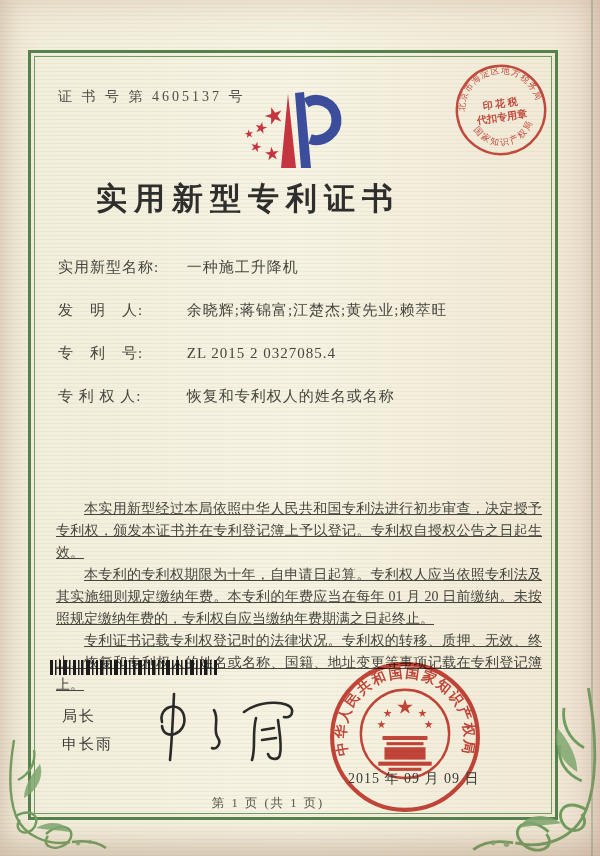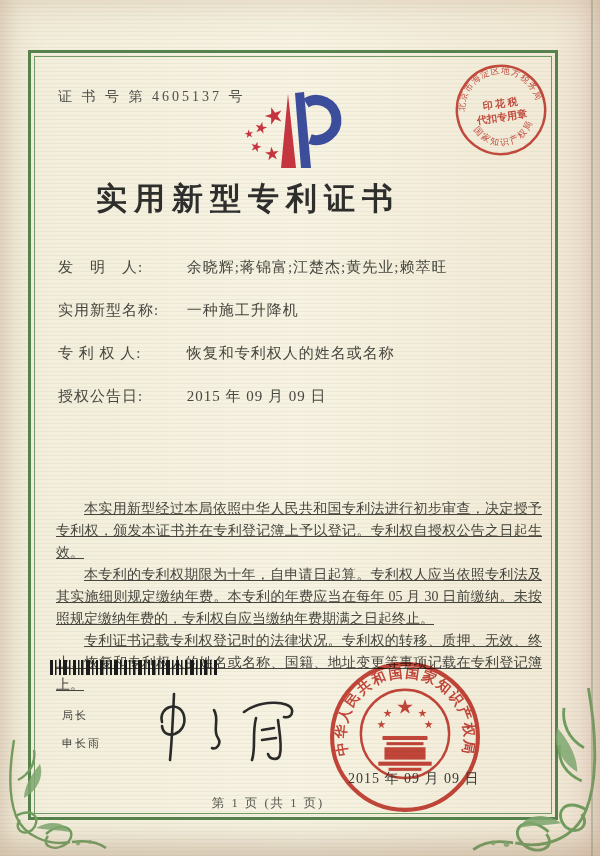--- a/index.html
+++ b/index.html
@@ -46,21 +46,21 @@
   .fields{position:absolute;left:58px;top:258px;width:470px;}
   .field-row{height:43px;font-size:15px;color:#47473f;letter-spacing:1px;white-space:nowrap;}
   .field-row .lbl{display:inline-block;min-width:118px;}
   .field-row .val{margin-left:6px;}
   .body-text{
     position:absolute;left:56px;top:498px;width:486px;
     font-size:14px;line-height:22px;color:#46463e;text-align:justify;text-decoration:underline;
   }
   .body-text p{margin:0;text-indent:2em;}
   .barcode{position:absolute;left:50px;top:660px;width:168px;height:15px;}
-  .sig-block{position:absolute;left:62px;top:702px;font-size:11px;color:#3c3c38;letter-spacing:2px;line-height:28px;font-family:Liberation Mono, monospace;}
+  .sig-block{position:absolute;left:62px;top:702px;font-size:15px;color:#3c3c38;letter-spacing:2px;line-height:28px;}
   .signature{position:absolute;left:140px;top:688px;width:170px;height:78px;}
   .seal-bottom{
     position:absolute;left:328px;top:660px;width:154px;height:154px;
     opacity:.92;mix-blend-mode:multiply;
   }
   .grant-date{
     position:absolute;left:348px;top:770px;z-index:5;
     font-size:14px;letter-spacing:1px;color:#3a3a36;
   }
   .footer{
@@ -113,40 +113,40 @@
       </text>
       <text x="50" y="47" text-anchor="middle" fill="#c5392f" font-size="10.5" font-weight="bold">印 花 税</text>
       <text x="50" y="61" text-anchor="middle" fill="#c5392f" font-size="10.5" font-weight="bold">代扣专用章</text>
     </svg>
   </div>
 
   <div class="title">实用新型专利证书</div>
 
   <div class="fields">
     <div class="field-row">
+      <span class="lbl">实用新型名称:</span>
+      <span class="val">一种施工升降机</span>
+    </div>
+    <div class="field-row">
       <span class="lbl">发　明　人:</span>
       <span class="val">余晓辉;蒋锦富;江楚杰;黄先业;赖萃旺</span>
     </div>
     <div class="field-row">
-      <span class="lbl">实用新型名称:</span>
-      <span class="val">一种施工升降机</span>
+      <span class="lbl">专　利　号:</span>
+      <span class="val">ZL 2015 2 0327085.4</span>
     </div>
     <div class="field-row">
       <span class="lbl">专 利 权 人:</span>
       <span class="val">恢复和专利权人的姓名或名称</span>
     </div>
-    <div class="field-row">
-      <span class="lbl">授权公告日:</span>
-      <span class="val">2015 年 09 月 09 日</span>
-    </div>
   </div>
 
   <div class="body-text">
     <p>本实用新型经过本局依照中华人民共和国专利法进行初步审查，决定授予专利权，颁发本证书并在专利登记簿上予以登记。专利权自授权公告之日起生效。</p>
-    <p>本专利的专利权期限为十年，自申请日起算。专利权人应当依照专利法及其实施细则规定缴纳年费。本专利的年费应当在每年 05 月 30 日前缴纳。未按照规定缴纳年费的，专利权自应当缴纳年费期满之日起终止。</p>
+    <p>本专利的专利权期限为十年，自申请日起算。专利权人应当依照专利法及其实施细则规定缴纳年费。本专利的年费应当在每年 01 月 20 日前缴纳。未按照规定缴纳年费的，专利权自应当缴纳年费期满之日起终止。</p>
     <p>专利证书记载专利权登记时的法律状况。专利权的转移、质押、无效、终止、恢复和专利权人的姓名或名称、国籍、地址变更等事项记载在专利登记簿上。</p>
   </div>
 
   <div class="barcode">
     <svg width="168" height="15" viewBox="0 0 168 15">
       <g fill="#1c1c1c">
         <rect x="0" width="3" height="15"></rect>
           <rect x="5" width="1.5" height="15"></rect>
           <rect x="9" width="2" height="15"></rect>
         <rect x="13" width="4" height="15"></rect>

